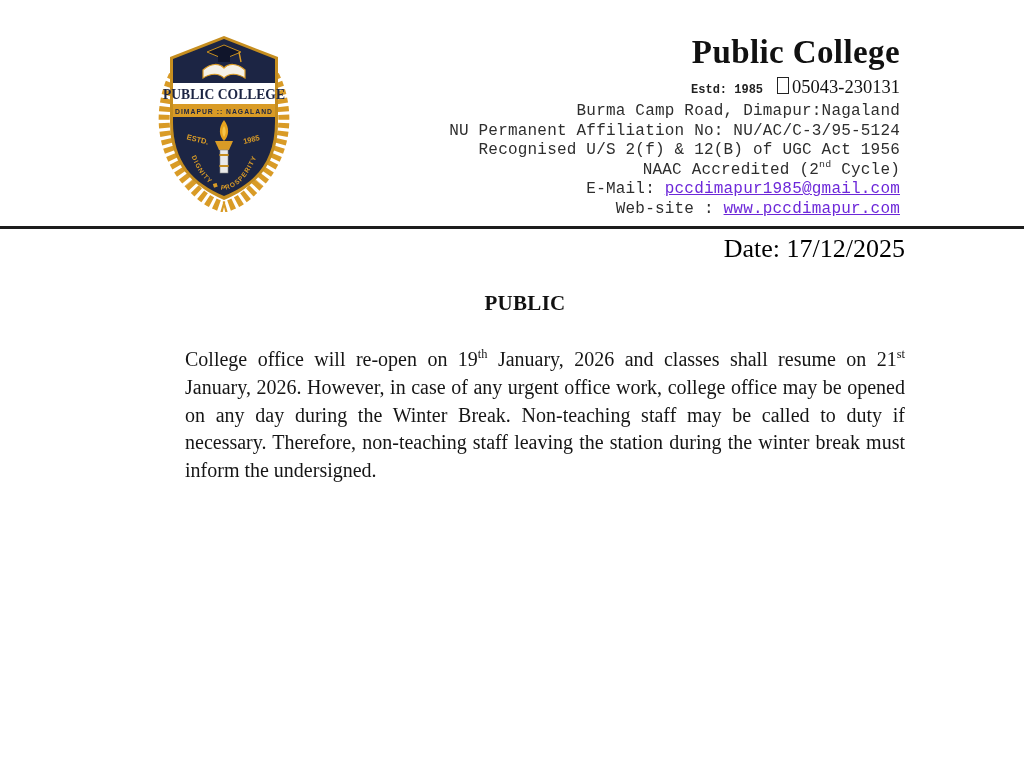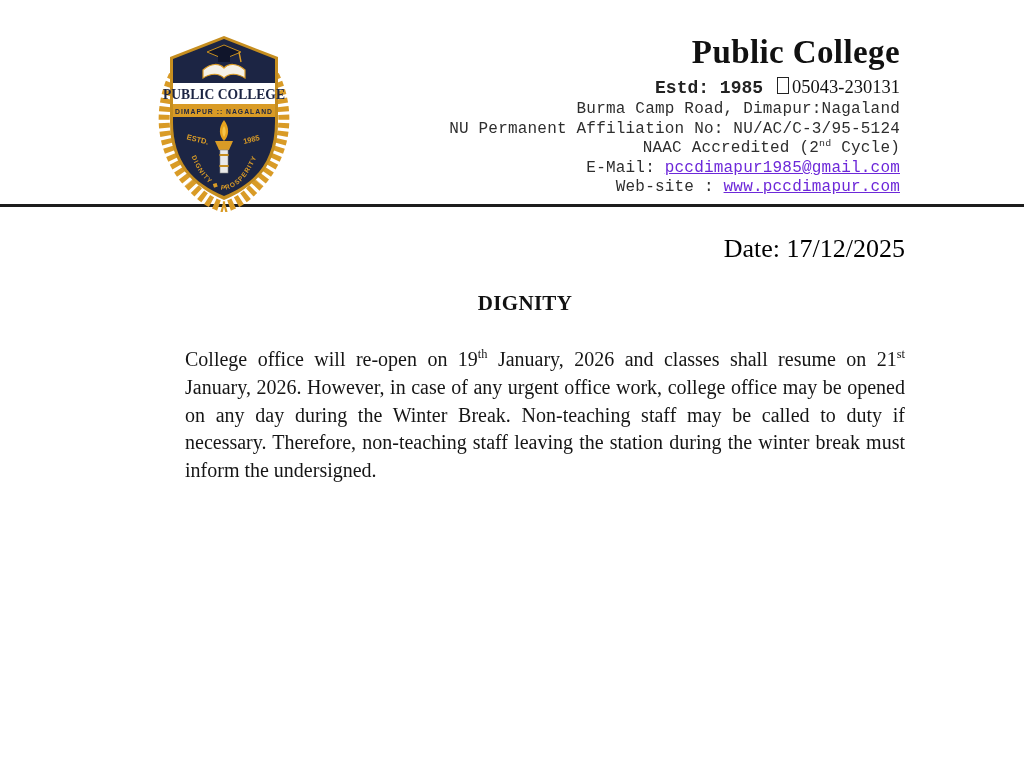--- a/index.html
+++ b/index.html
@@ -14,21 +14,21 @@
   .college-name{
     font-size:33px;font-weight:600;margin:0 0 5px 0;letter-spacing:.4px;color:#111;
   }
   .mono-line{
     font-family:"Liberation Mono","DejaVu Sans Mono",monospace;
     font-size:16px;line-height:19.6px;color:#2e2e2e;letter-spacing:.2px;padding-left:28px;
   }
   .estd-line{line-height:22px;margin-bottom:1px;}
   .estd-label{
     font-family:"Liberation Mono","DejaVu Sans Mono",monospace;
-    font-weight:bold;font-size:18px;color:#222;margin-left:20px;
+    font-weight:bold;font-size:12px;color:#222;margin-left:20px;
   }
   .tofu{
     display:inline-block;width:10px;height:15px;border:1.6px solid #222;
     margin:0 3px 0 14px;vertical-align:-1px;
   }
   .phone-num{font-size:18.5px;color:#111;}
   .head-link{color:#6d28d9;text-decoration:underline;cursor:pointer;}
   .rule{border-top:3px solid #1d1d1d;height:0;margin-top:6px;}
   
   .content{padding:0 119px 0 185px;}
@@ -109,31 +109,32 @@
       <text x="75" y="83.5" text-anchor="middle" font-family="Liberation Sans, sans-serif" font-size="6.8" font-weight="bold" letter-spacing="1" fill="#1c2544">DIMAPUR :: NAGALAND</text>
     </svg>
 
     <div class="head-text">
       <h1 class="college-name">Public College</h1>
       <div class="estd-line">
         <span class="estd-label">Estd: 1985</span><span class="tofu"></span><span class="phone-num">05043-230131</span>
       </div>
       <div class="mono-line">Burma Camp Road, Dimapur:Nagaland</div>
       <div class="mono-line">NU Permanent Affiliation No: NU/AC/C-3/95-5124</div>
+      <div class="mono-line">Recognised U/S 2(f) &amp; 12(B) of UGC Act 1956</div>
       <div class="mono-line">NAAC Accredited (2<sup>nd</sup> Cycle)</div>
       <div class="mono-line"><span>E-Mail: </span><a class="head-link">pccdimapur1985@gmail.com</a></div>
       <div class="mono-line"><span>Web-site : </span><a class="head-link">www.pccdimapur.com</a></div>
     </div>
 
     <div class="rule"></div>
   </header>
 
   <main class="content">
     <div class="date-row">Date: 17/12/2025</div>
 
-    <h2 class="notice-title">DIGNITY</h2>
+    <h2 class="notice-title">PUBLIC</h2>
 
 
     <p class="para">College office will re-open on 19<sup>th</sup> January, 2026 and classes shall resume on 21<sup>st</sup> January, 2026. However, in case of any urgent office work, college office may be opened on any day during the Winter Break. Non-teaching staff may be called to duty if necessary. Therefore, non-teaching staff leaving the station during the winter break must inform the undersigned.</p>
 
   </main>
 
 </div>
 
 </body></html>

